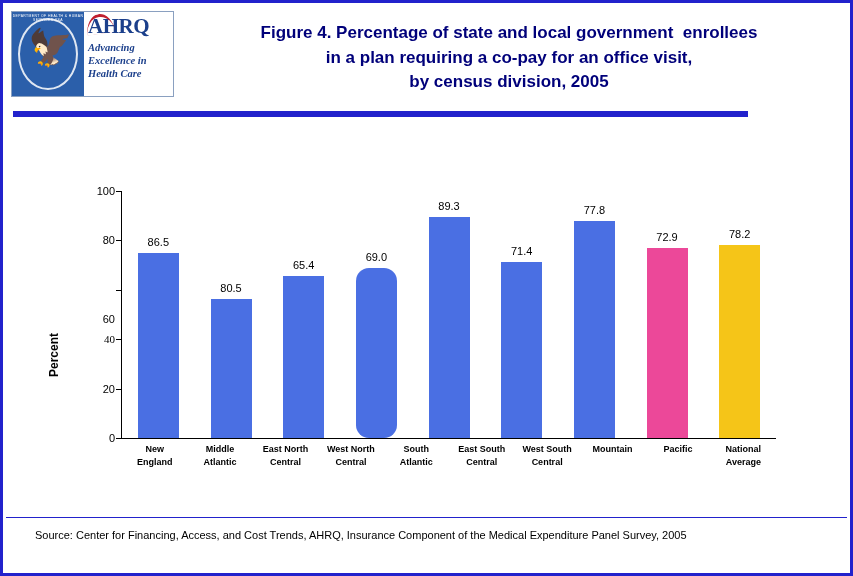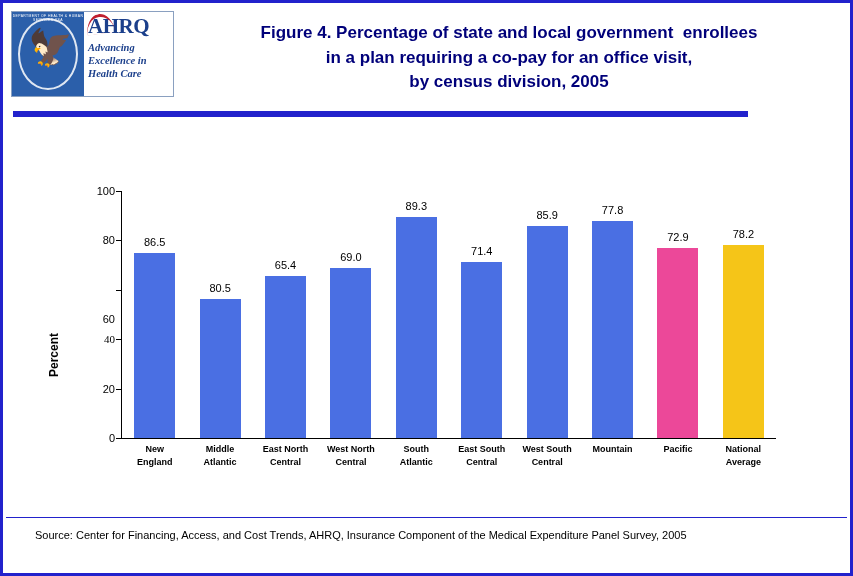--- a/index.html
+++ b/index.html
@@ -315,37 +315,32 @@
             <div class="bar" style="height: 139px; background: rgb(74, 111, 227);">
               <div class="bar-value">80.5</div>
             </div>
           </div>
           <div class="bar-slot">
             <div class="bar" style="height: 161.538px; background: rgb(74, 111, 227);">
               <div class="bar-value">65.4</div>
             </div>
           </div>
           <div class="bar-slot">
-            <div class="bar" style="height: 170.43px; background: rgb(74, 111, 227);">
+            <div class="bar" style="height: 170.43px; background: rgb(74, 111, 227); border-radius: 13px;">
               <div class="bar-value">69.0</div>
             </div>
           </div>
           <div class="bar-slot">
             <div class="bar" style="height: 220.571px; background: rgb(74, 111, 227);">
               <div class="bar-value">89.3</div>
             </div>
           </div>
           <div class="bar-slot">
             <div class="bar" style="height: 176.358px; background: rgb(74, 111, 227);">
               <div class="bar-value">71.4</div>
-            </div>
-          </div>
-          <div class="bar-slot">
-            <div class="bar" style="height: 212.173px; background: rgb(74, 111, 227);">
-              <div class="bar-value">85.9</div>
             </div>
           </div>
           <div class="bar-slot">
             <div class="bar" style="height: 217px; background: rgb(74, 111, 227);">
               <div class="bar-value">77.8</div>
             </div>
           </div>
           <div class="bar-slot">
             <div class="bar" style="height: 190px; background: #ec4899;">
               <div class="bar-value">72.9</div>

